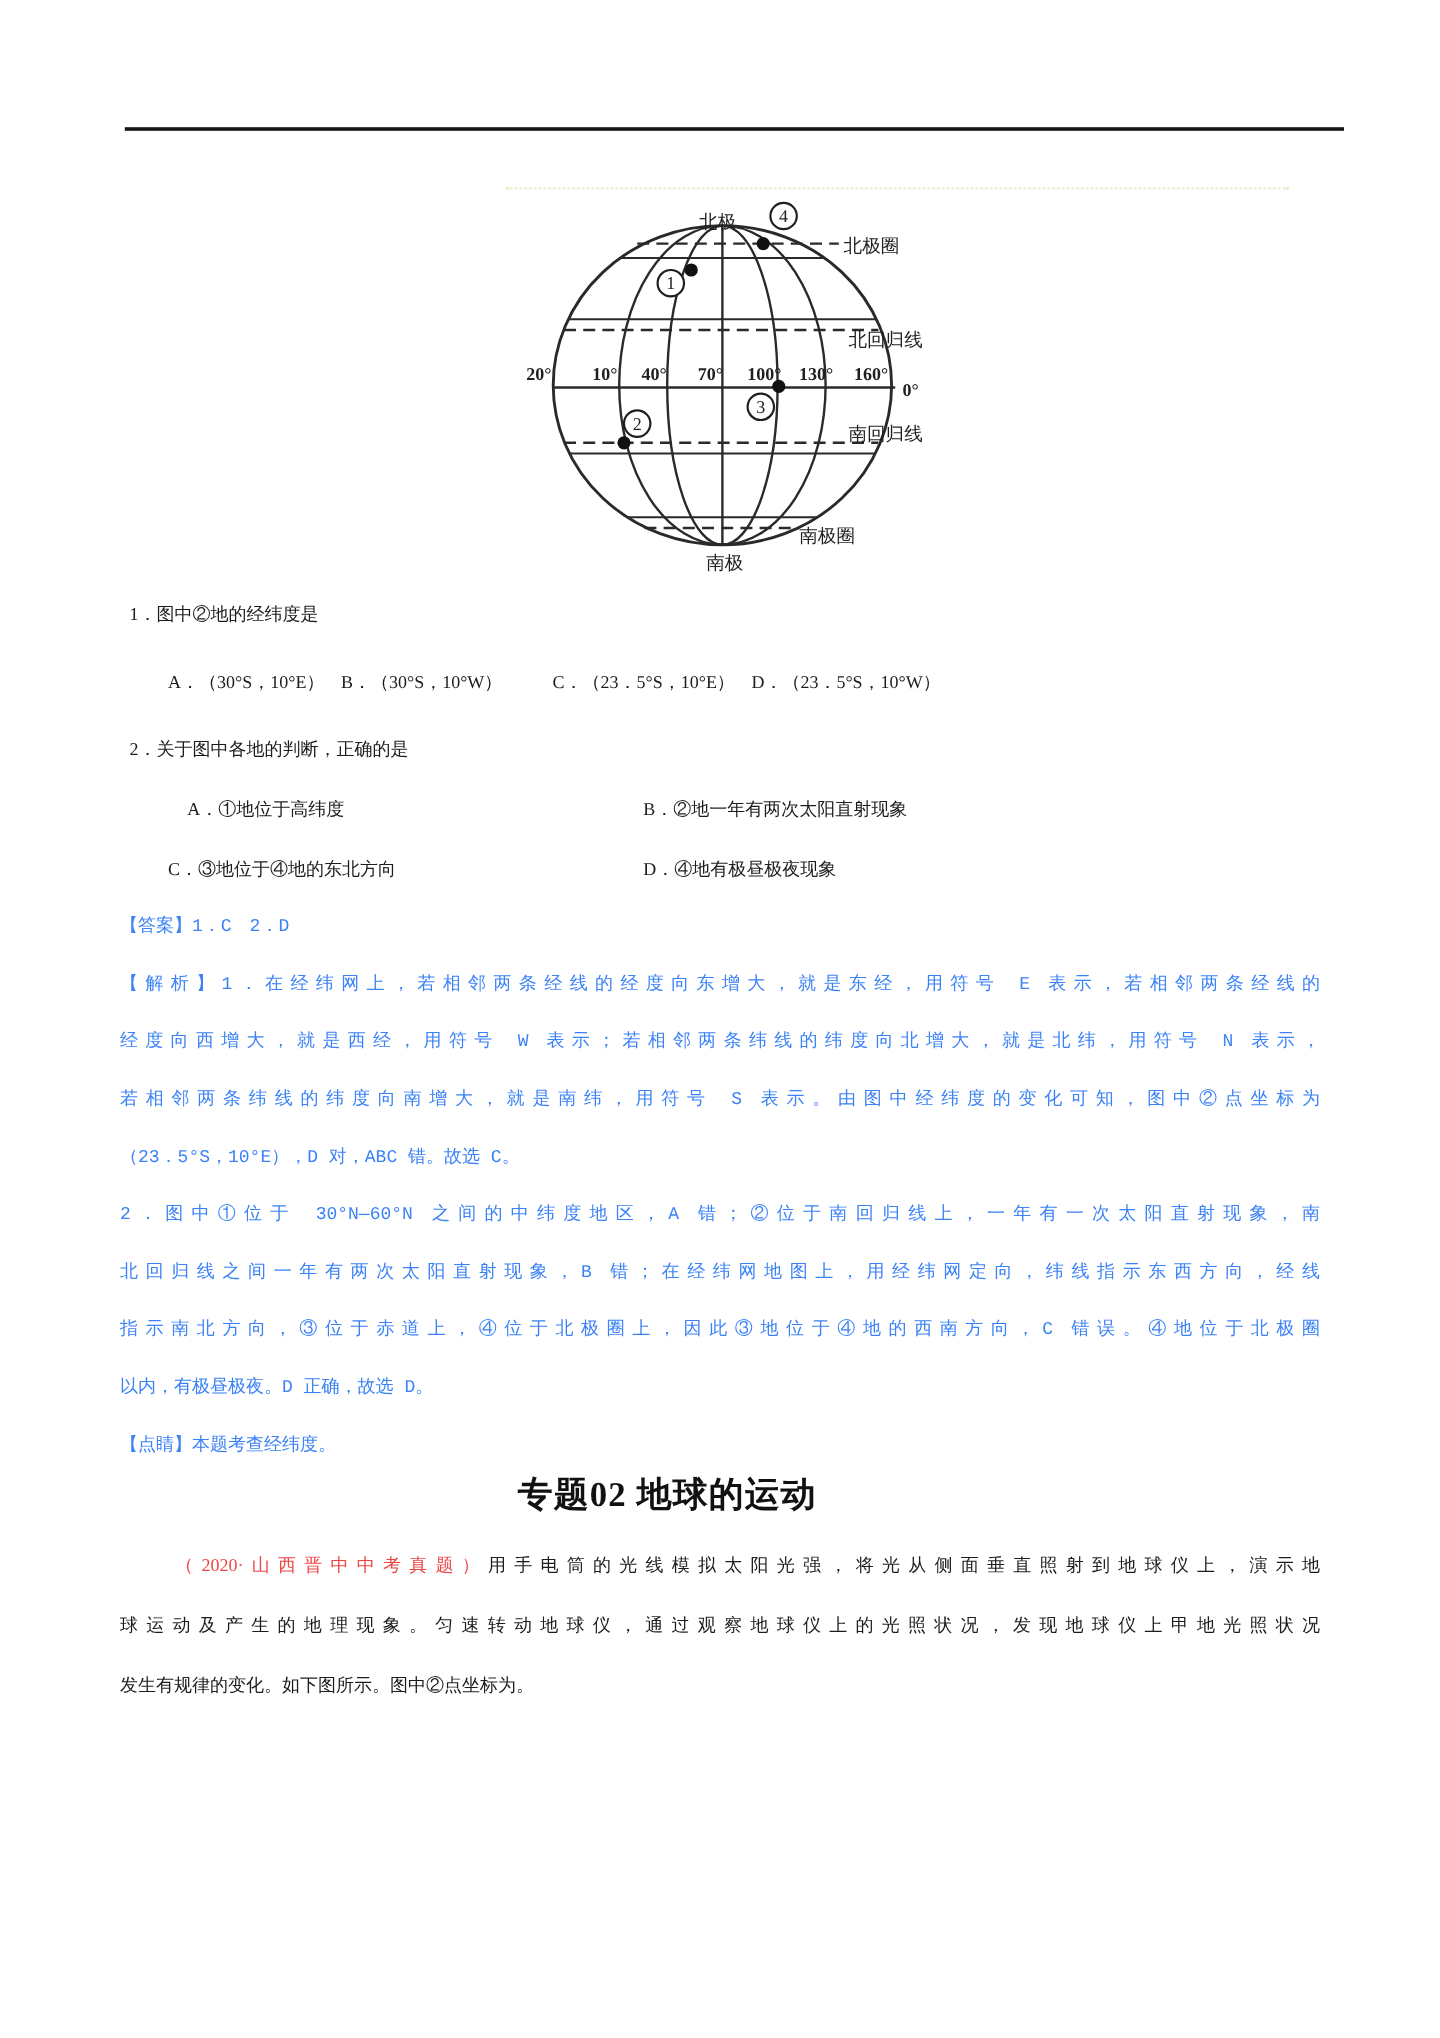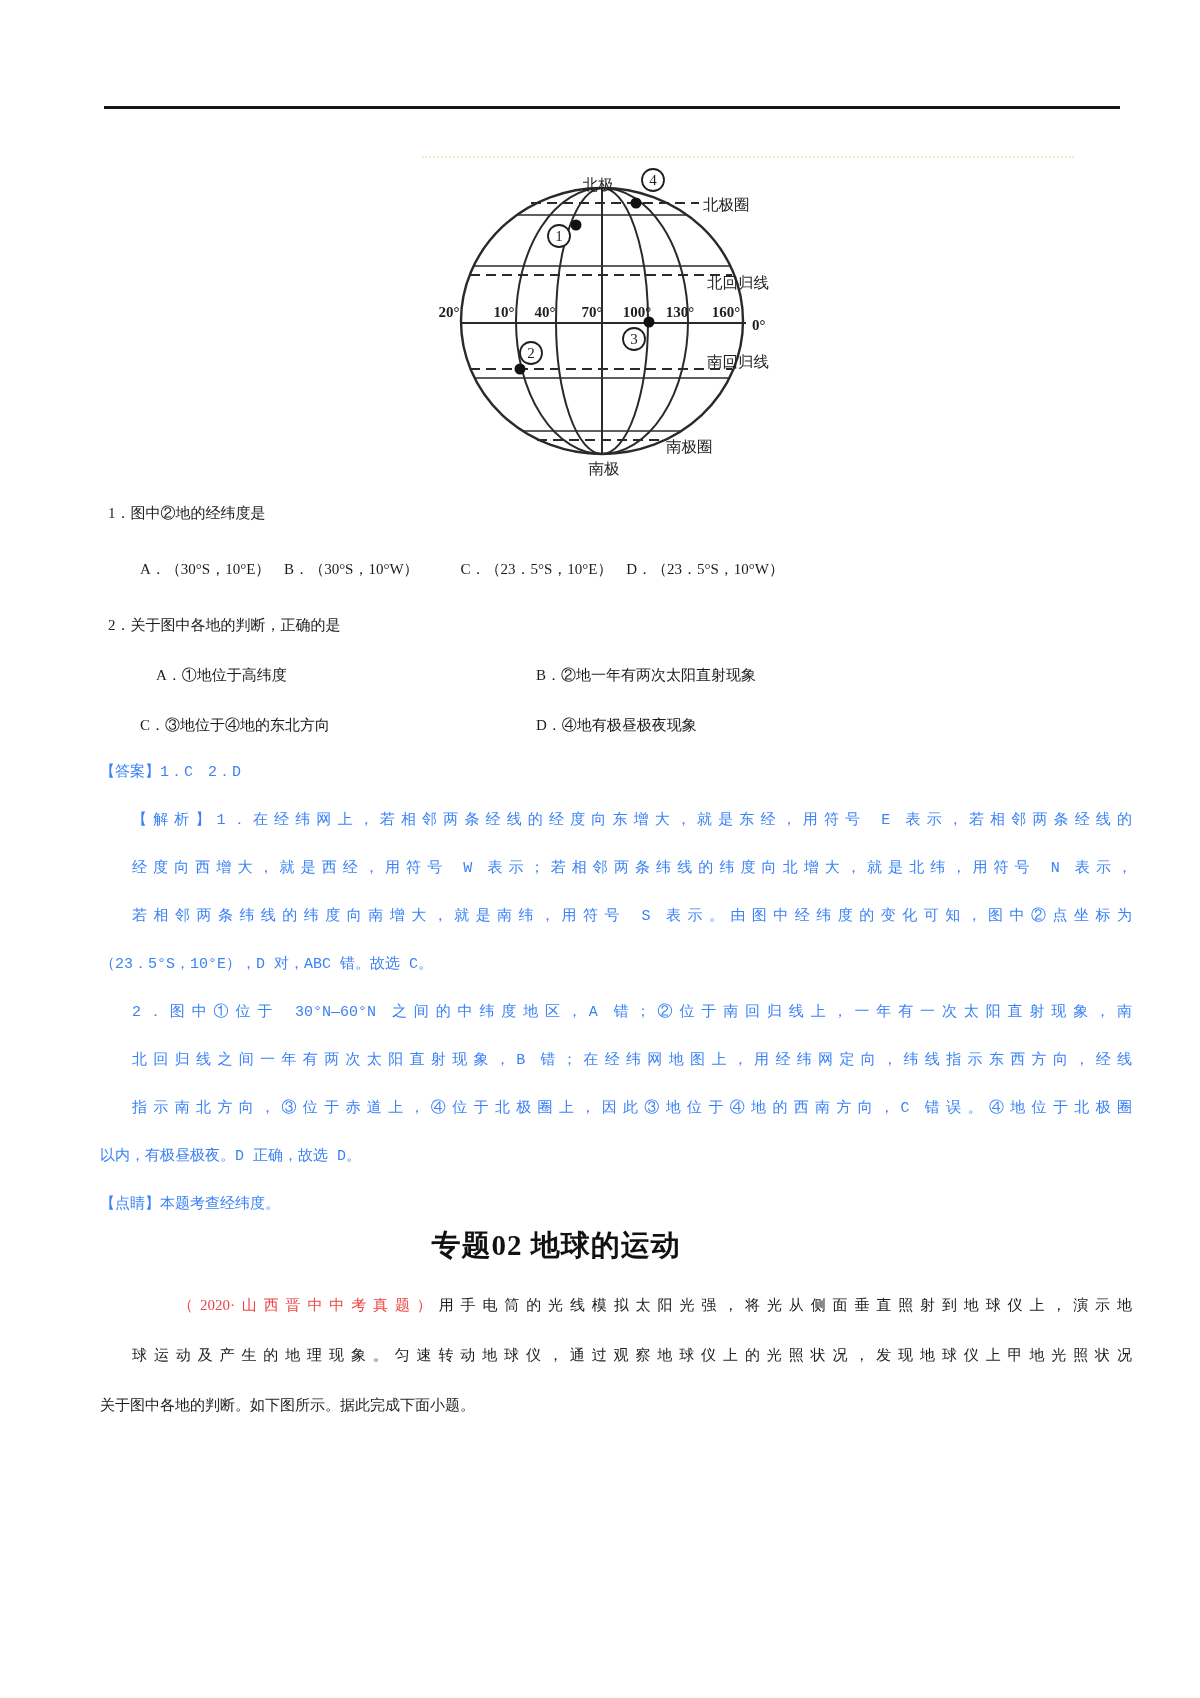--- a/index.html
+++ b/index.html
@@ -4,21 +4,21 @@
 <style>
   html,body{margin:0;padding:0;background:#ffffff;}
   .page{
     position:relative;width:1200px;height:1698px;background:#ffffff;
     font-family:"Liberation Serif","DejaVu Serif",serif;
     color:#1c1c1c;overflow:hidden;
   }
   .top-rule{position:absolute;left:104px;top:106px;width:1016px;height:3px;background:#161616;}
   .faint-dots{position:absolute;left:422px;top:156px;width:652px;border-top:2px dotted #ece4bd;opacity:.75;}
   .line{position:absolute;font-size:15px;line-height:30px;white-space:nowrap;}
-  .fill{width:1000px;white-space:normal;text-align:justify;text-align-last:justify;margin-left:32px;}
+  .fill{width:1000px;white-space:normal;text-align:justify;text-align-last:justify;}
   .red{color:#3b82f6;font-family:Liberation Mono, monospace;}
   .blue{color:#ef4444;}
   .opt-gap-s{margin-right:10px;}
   .opt-gap-l{margin-right:38px;}
   .section-title{
     position:absolute;left:0;top:1226px;width:1112px;text-align:center;
     font-size:29px;font-weight:bold;color:#111;letter-spacing:1px;
   }
   .globe{position:absolute;left:396px;top:150px;}
   .globe .stroke{stroke:#2a2a2a;fill:none;}
@@ -153,16 +153,16 @@
 
   <div class="section-title">专题02 地球的运动</div>
 
   <div class="line fill indent-src" style="left:100px;top:1290px;">
     <span class="blue">（2020·山西晋中中考真题）</span><span>用手电筒的光线模拟太阳光强，将光从侧面垂直照射到地球仪上，演示地</span>
   </div>
   <div class="line fill" style="left:100px;top:1340px;">
     <span>球运动及产生的地理现象。匀速转动地球仪，通过观察地球仪上的光照状况，发现地球仪上甲地光照状况</span>
   </div>
   <div class="line" style="left:100px;top:1390px;">
-    <span>关于图中各地的判断。如下图所示。据此完成下面小题。</span>
+    <span>发生有规律的变化。如下图所示。图中②点坐标为。</span>
   </div>
 
 </div>
 
 </body></html>

